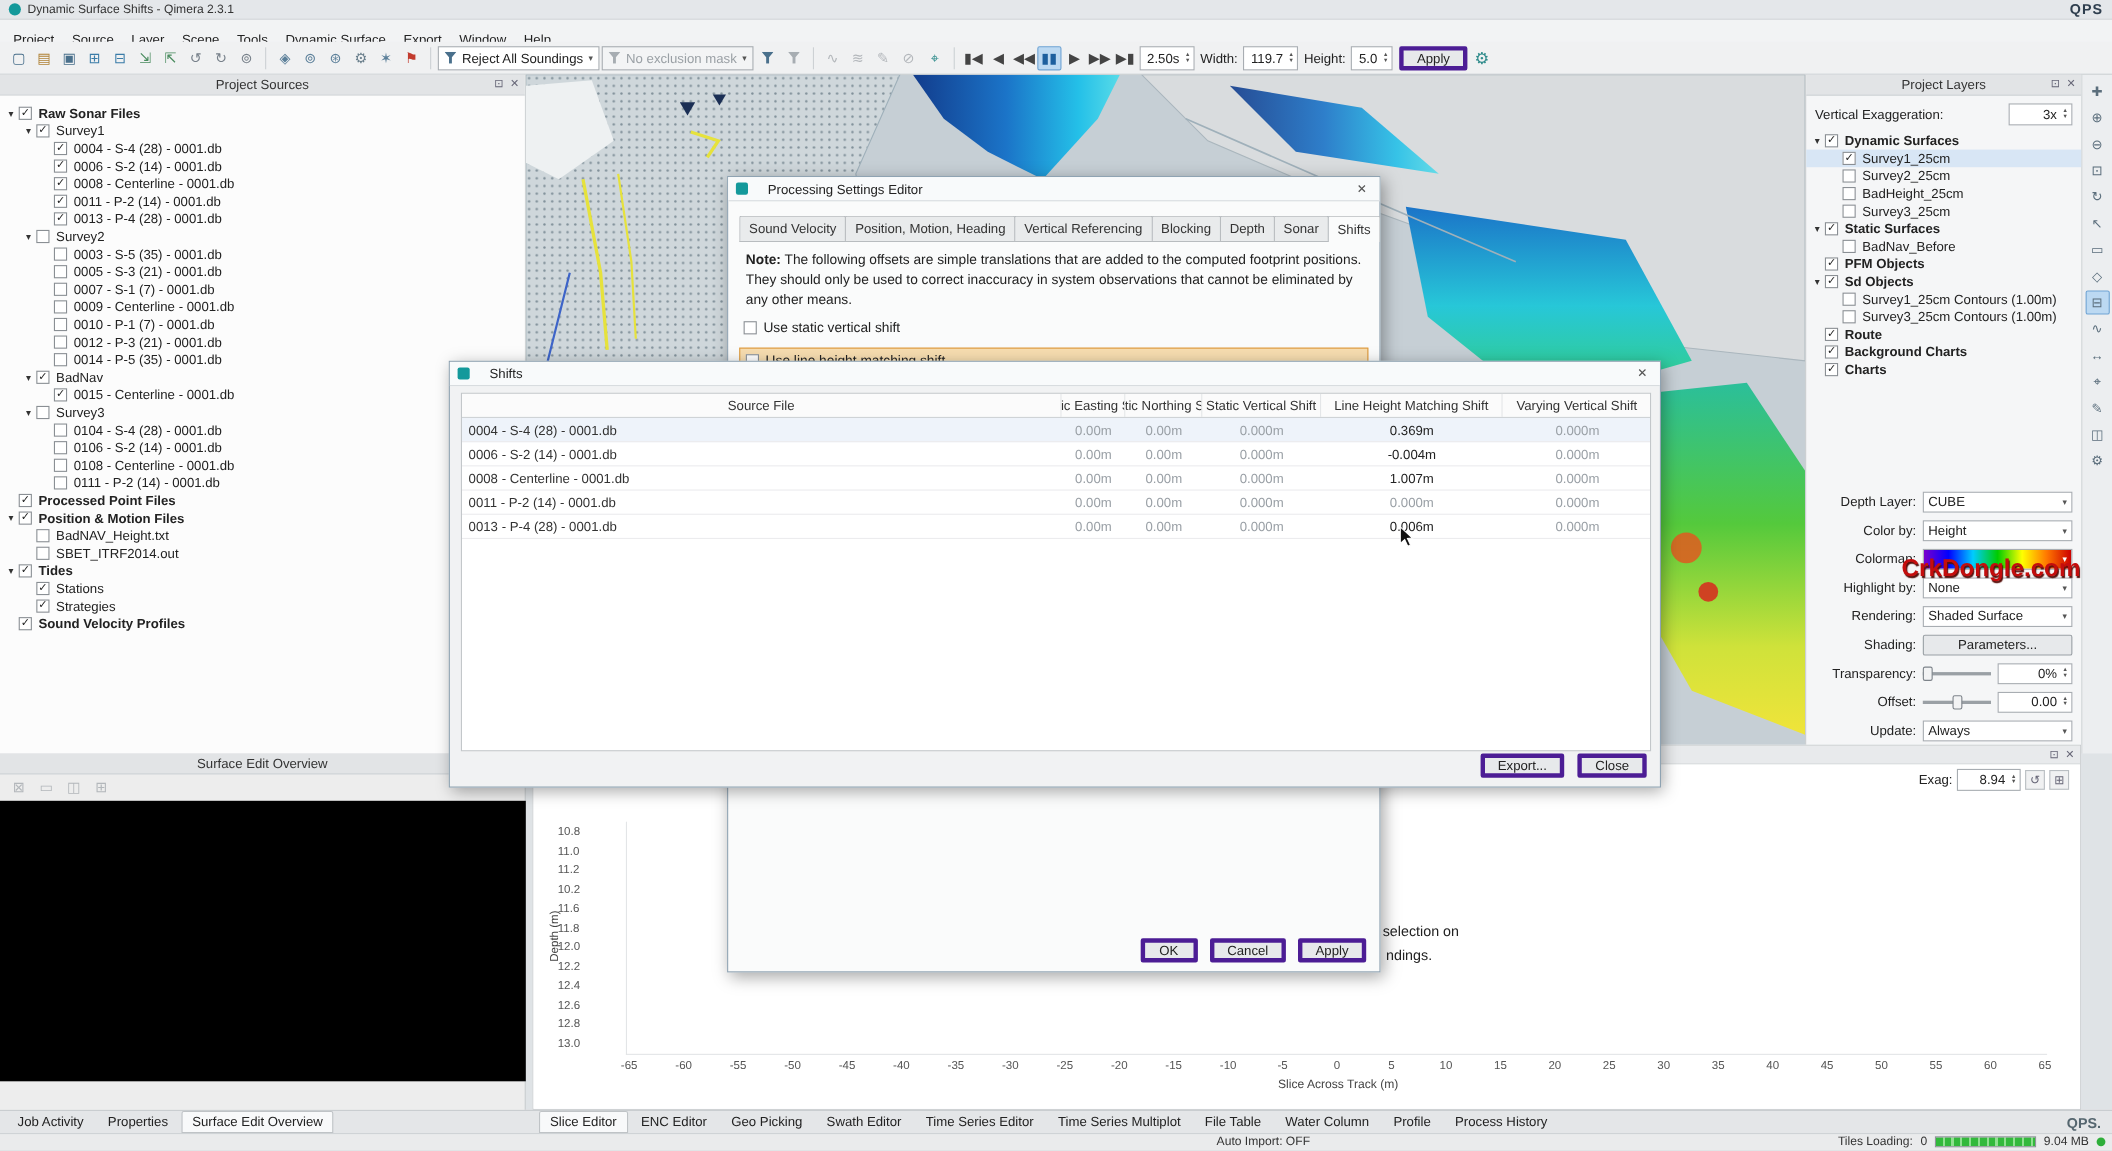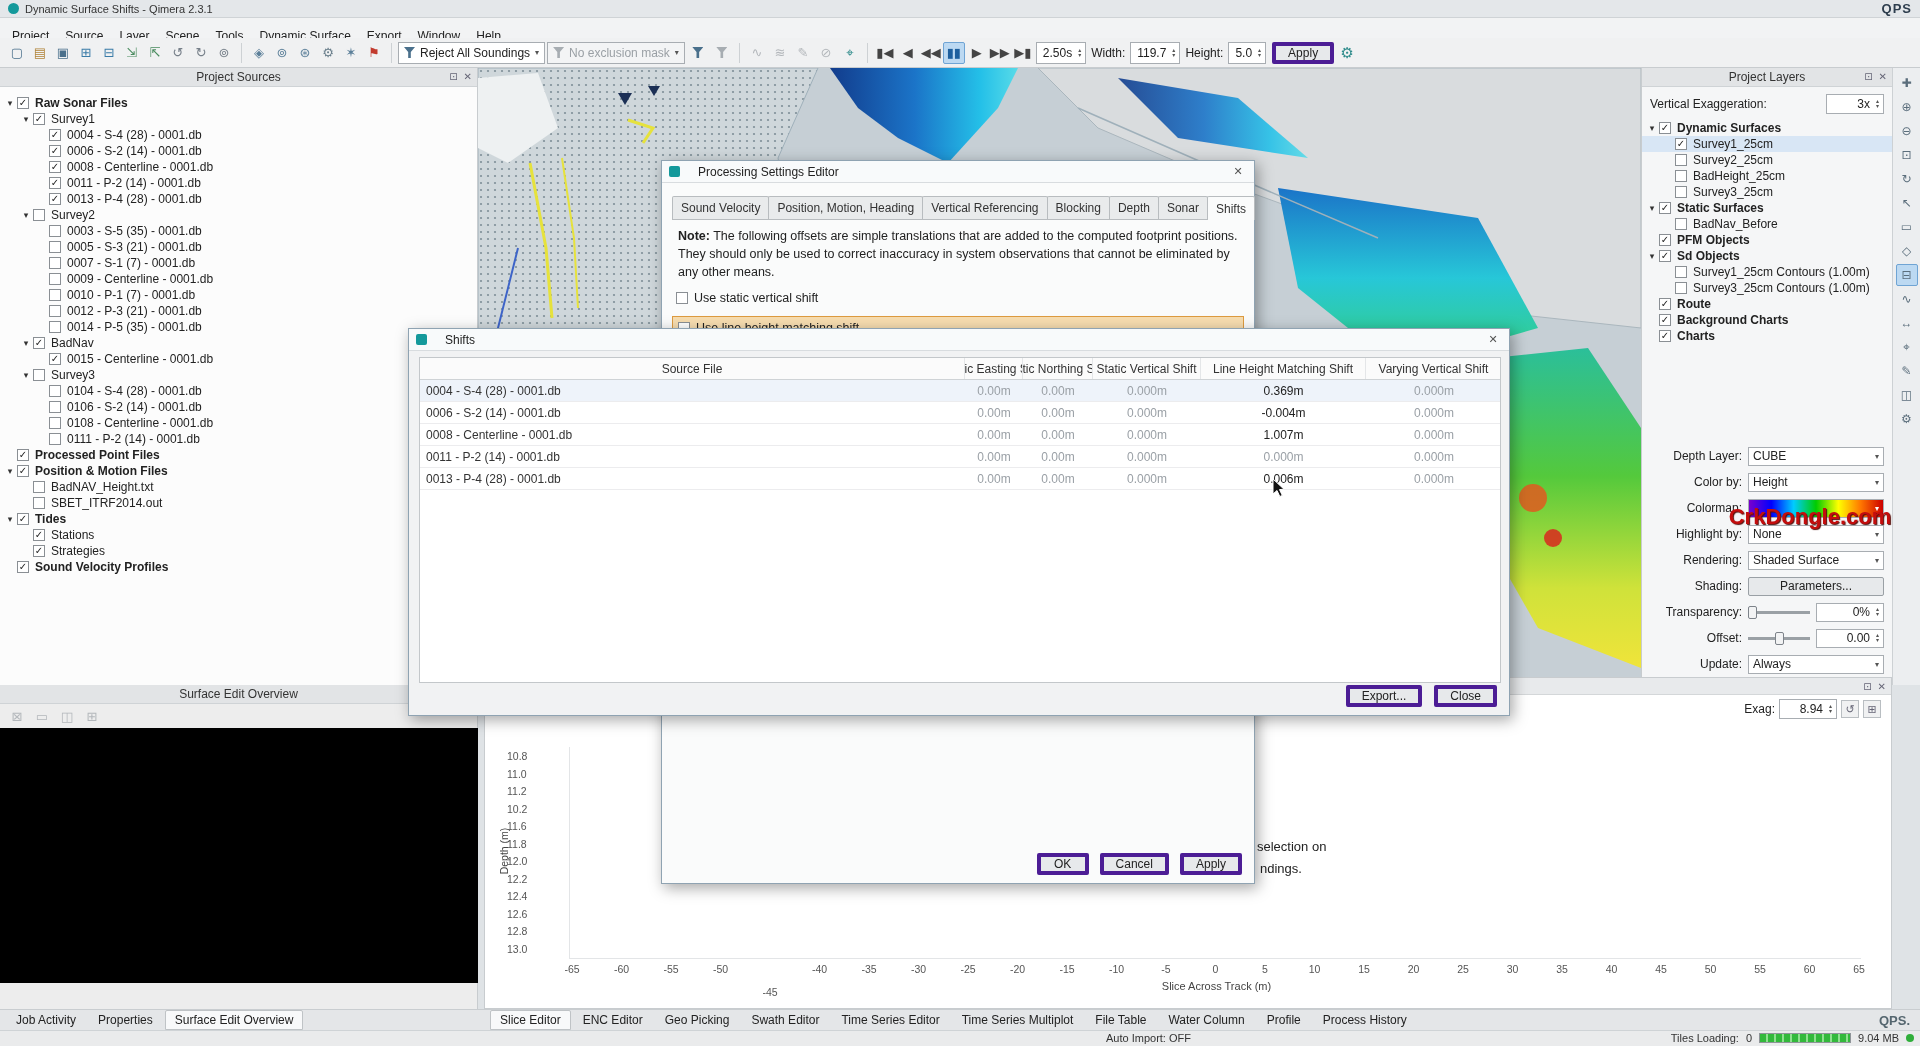--- a/index.html
+++ b/index.html
@@ -671,21 +671,21 @@
         <div class="ytick" style="top: 160px;">12.0</div>
         <div class="ytick" style="top: 177.5px;">12.2</div>
         <div class="ytick" style="top: 195px;">12.4</div>
         <div class="ytick" style="top: 212.5px;">12.6</div>
         <div class="ytick" style="top: 230px;">12.8</div>
         <div class="ytick" style="top: 247.5px;">13.0</div>
         <div class="xtick" style="left: 72px;">-65</div>
         <div class="xtick" style="left: 121.5px;">-60</div>
         <div class="xtick" style="left: 171px;">-55</div>
         <div class="xtick" style="left: 220.5px;">-50</div>
-        <div class="xtick" style="left: 270px; margin-top: 23px;">-45</div>
+        <div class="xtick" style="left: 270px;">-45</div>
         <div class="xtick" style="left: 319.5px;">-40</div>
         <div class="xtick" style="left: 369px;">-35</div>
         <div class="xtick" style="left: 418.5px;">-30</div>
         <div class="xtick" style="left: 468px;">-25</div>
         <div class="xtick" style="left: 517.5px;">-20</div>
         <div class="xtick" style="left: 567px;">-15</div>
         <div class="xtick" style="left: 616.5px;">-10</div>
         <div class="xtick" style="left: 666px;">-5</div>
         <div class="xtick" style="left: 715.5px;">0</div>
         <div class="xtick" style="left: 765px;">5</div>

